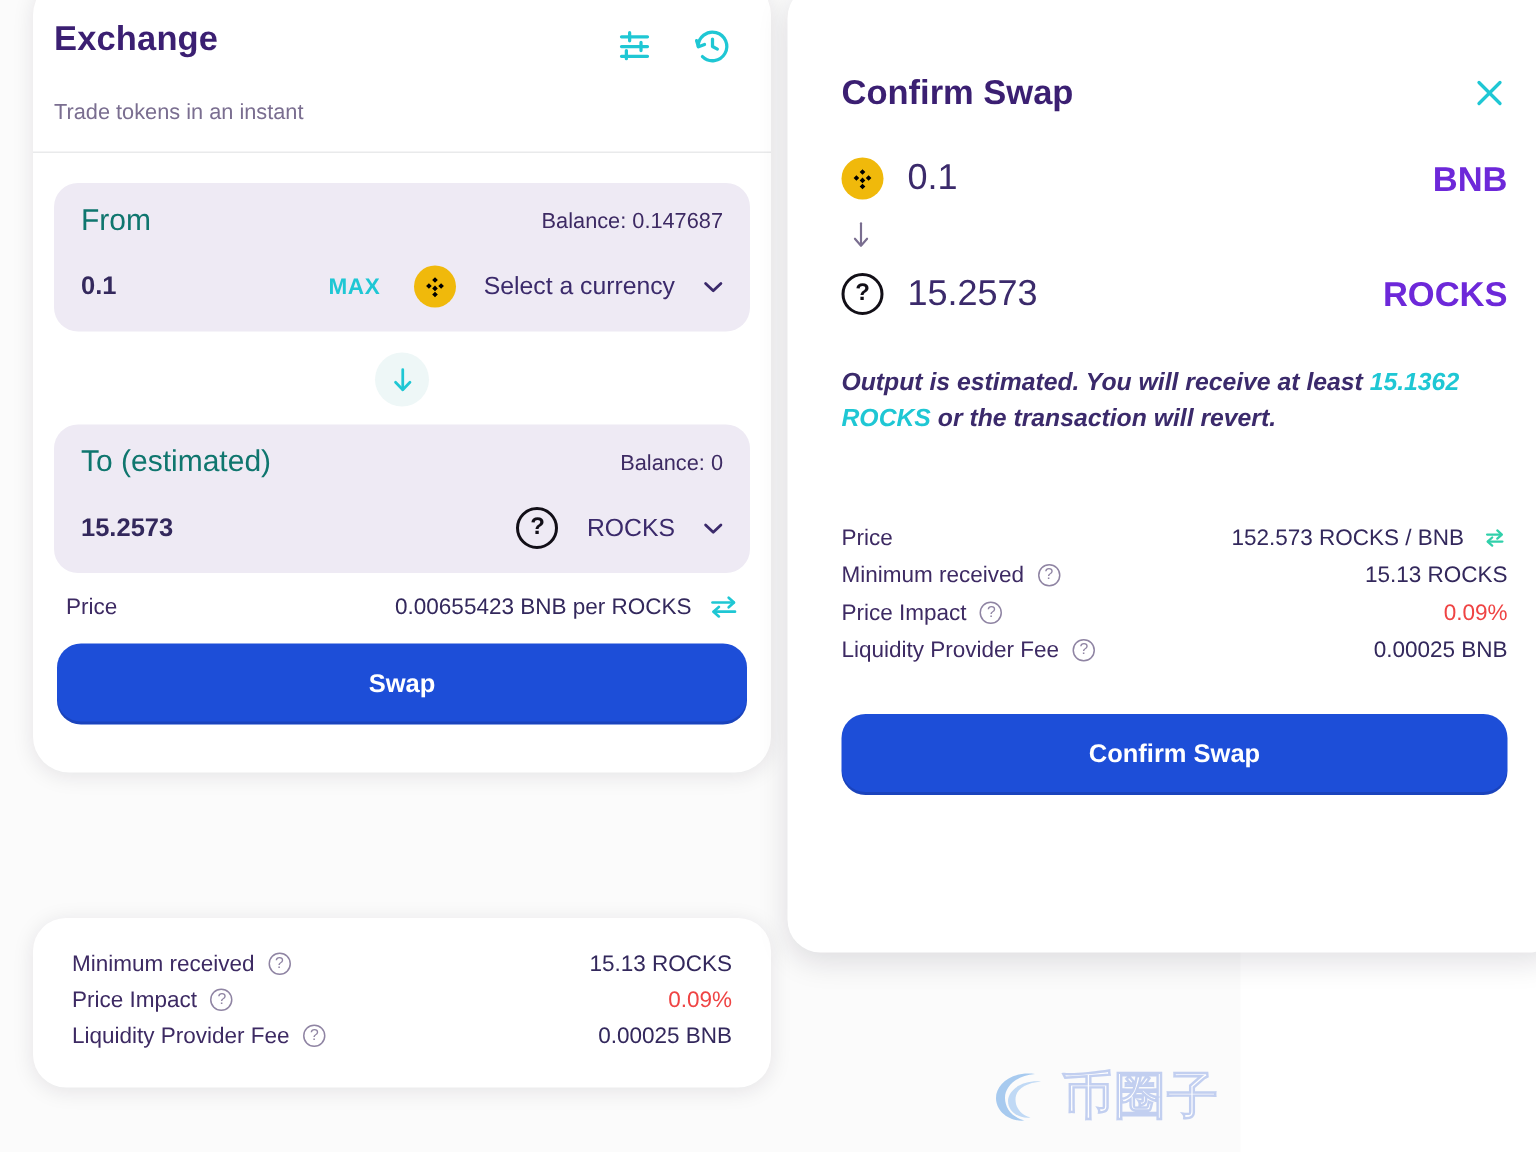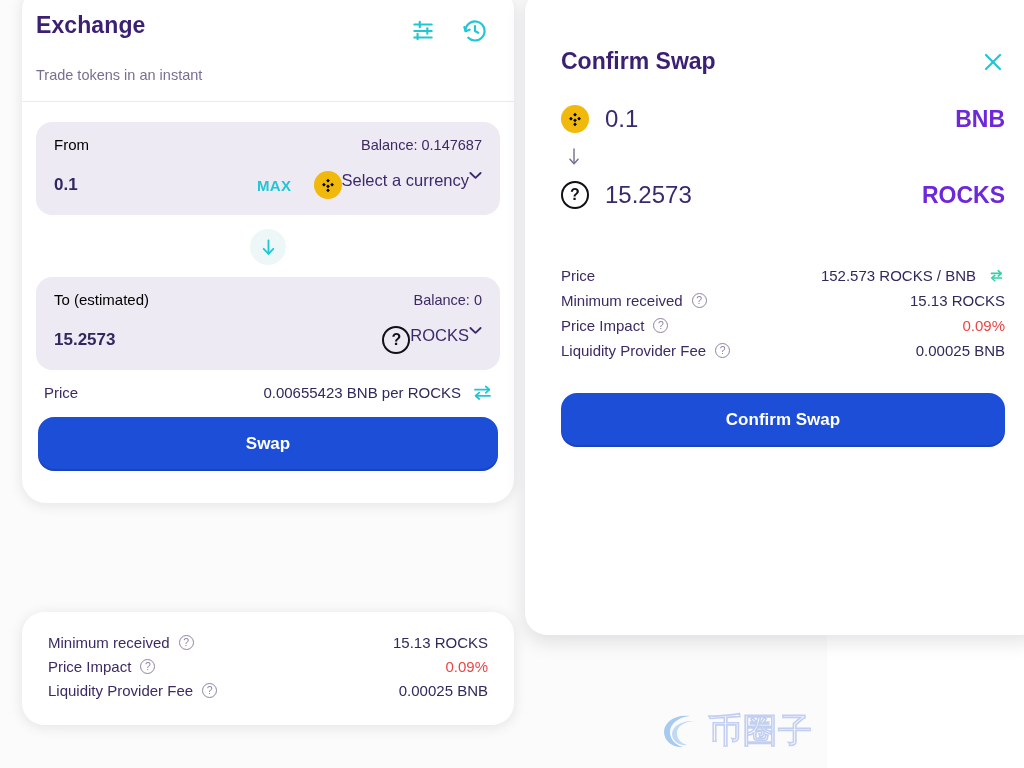--- a/index.html
+++ b/index.html
@@ -30,30 +30,30 @@
   .icon-btn { width: 26px; height: 26px; display: block; color: #1fc7d4; }
 
   .card-body { padding: 20px 14px 10px 14px; }
 
   .token-panel {
     background: #eeeaf4;
     border-radius: 16px;
     padding: 14px 18px 16px 18px;
   }
   .tp-top { display: flex; justify-content: space-between; align-items: center; }
-  .tp-label { font-size: 15px; color: #000000; }
+  .tp-label { font-size: 20px; color: #0f766e; }
   .tp-balance { font-size: 14.5px; color: #3d2a63; }
   .tp-bottom { display: flex; align-items: center; margin-top: 18px; }
   .tp-amount { font-size: 17px; font-weight: 700; color: #33285c; flex: 0 0 auto; }
   .tp-spacer { flex: 1 1 auto; }
   .tp-max {
     font-size: 15px; font-weight: 700; color: #1fc7d4; letter-spacing: .4px;
     margin-right: 22px; cursor: pointer;
   }
-  .tp-select { display: flex; align-items: flex-start; gap: 0; cursor: pointer; }
+  .tp-select { display: flex; align-items: center; gap: 19px; cursor: pointer; }
   .tp-select-text { font-size: 16.5px; color: #3b2a6b; }
   .chev { width: 13px; height: 9px; color: #3b2a6b; }
 
   .bnb-coin {
     width: 28px; height: 28px; border-radius: 50%;
     background: #f0b90b; display: flex; align-items: center; justify-content: center;
     flex: 0 0 auto;
   }
   .qmark-coin {
     width: 28px; height: 28px; border-radius: 50%;
@@ -316,20 +316,23 @@
     </div>
 
     <div class="m-token-row">
       <span class="m-token-left">
         <span class="qmark-coin">?</span>
         <span class="m-amount">15.2573</span>
       </span>
       <span class="m-symbol">ROCKS</span>
     </div>
 
+    <div class="m-note">
+      <span>Output is estimated. You will receive at least </span><span class="hl">15.1362 ROCKS</span><span> or the transaction will revert.</span>
+    </div>
 
     <div class="m-details">
       <div class="d-row">
         <span class="d-left">
           <span>Price</span>
         </span>
         <span class="price-val-wrap">
           <span class="d-val">152.573 ROCKS / BNB</span>
           <svg width="17" height="15" viewBox="0 0 20 16" fill="none" stroke="#31d0aa" stroke-width="1.8" stroke-linecap="round" stroke-linejoin="round">
             <path d="M4 5.5h11"></path>

